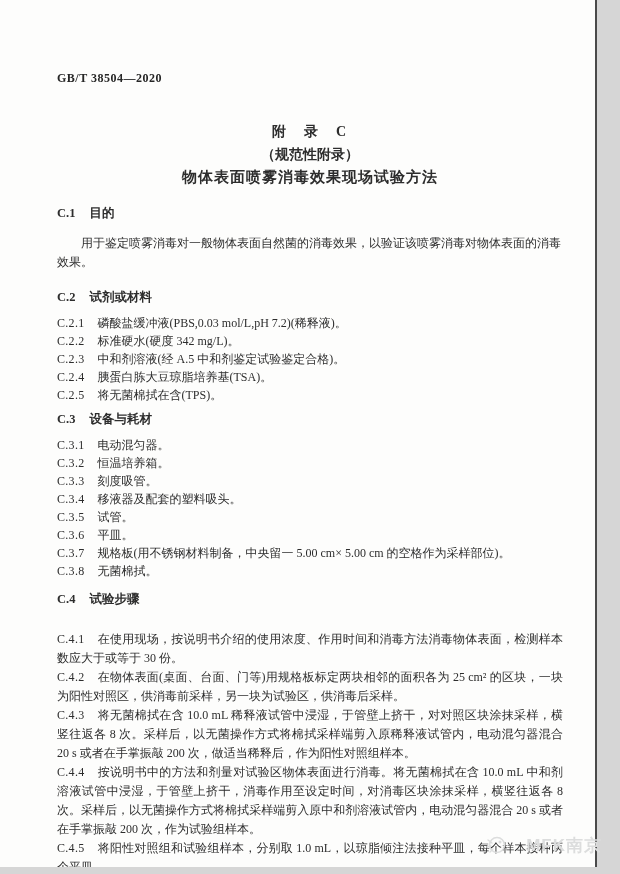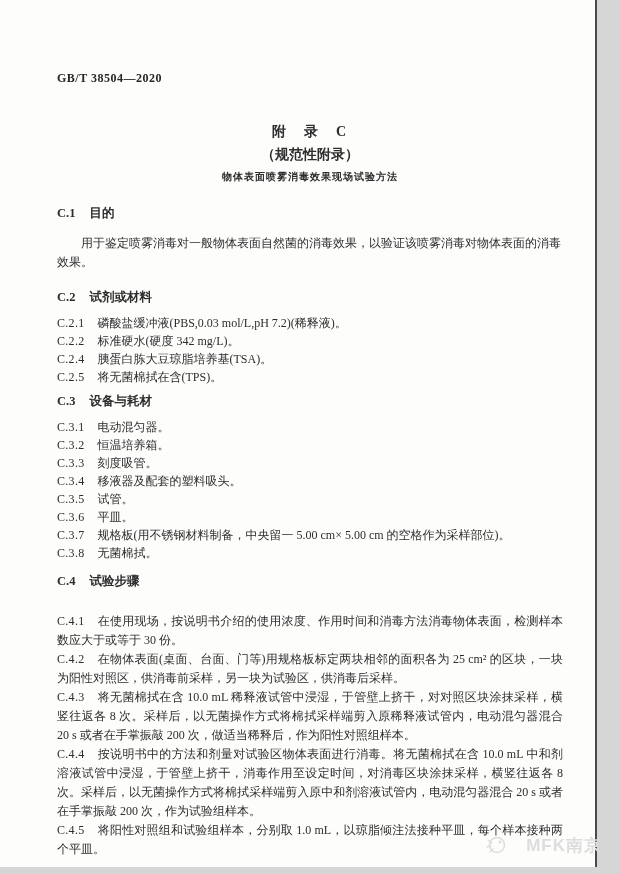--- a/index.html
+++ b/index.html
@@ -26,21 +26,21 @@
     margin-top: 70px;
     font-weight: bold;
     font-size: 12px;
     line-height: 16px;
     letter-spacing: 0.5px;
     color: #262626;
   }
   .title-block { text-align: center; margin-top: 36px; }
   .appendix-title  { font-weight: bold; font-size: 14px; line-height: 20px; letter-spacing: 2px; }
   .appendix-sub    { font-weight: bold; font-size: 14px; line-height: 18px; margin-top: 4px; }
-  .appendix-head   { font-weight: bold; font-size: 10px; line-height: 18px; margin-top: 4px; letter-spacing: 1px; }
+  .appendix-head   { font-weight: bold; font-size: 15px; line-height: 18px; margin-top: 4px; letter-spacing: 1px; }
   .sec-head {
     font-weight: bold;
     font-size: 12.5px;
     line-height: 18px;
     margin: 0;
   }
   .sec-head .sec-no { margin-right: 14px; }
   .mt-c1 { margin-top: 18px; }
   .mt-c2 { margin-top: 16px; }
   .mt-c3 { margin-top: 6px; }
@@ -90,20 +90,21 @@
         <span class="sec-no">C.1</span><span>目的</span>
       </p>
       <p class="purpose-p">用于鉴定喷雾消毒对一般物体表面自然菌的消毒效果，以验证该喷雾消毒对物体表面的消毒效果。</p>
 
       <p class="sec-head mt-c2">
         <span class="sec-no">C.2</span><span>试剂或材料</span>
       </p>
       <div class="clause-list">
         <p class="clause"><span class="num">C.2.1</span><span>磷酸盐缓冲液(PBS,0.03 mol/L,pH 7.2)(稀释液)。</span></p>
         <p class="clause"><span class="num">C.2.2</span><span>标准硬水(硬度 342 mg/L)。</span></p>
+        <p class="clause"><span class="num">C.2.3</span><span>中和剂溶液(经 A.5 中和剂鉴定试验鉴定合格)。</span></p>
         <p class="clause"><span class="num">C.2.4</span><span>胰蛋白胨大豆琼脂培养基(TSA)。</span></p>
         <p class="clause"><span class="num">C.2.5</span><span>将无菌棉拭在含(TPS)。</span></p>
       </div>
 
       <p class="sec-head mt-c3">
         <span class="sec-no">C.3</span><span>设备与耗材</span>
       </p>
       <div class="clause-list">
         <p class="clause"><span class="num">C.3.1</span><span>电动混匀器。</span></p>
         <p class="clause"><span class="num">C.3.2</span><span>恒温培养箱。</span></p>

